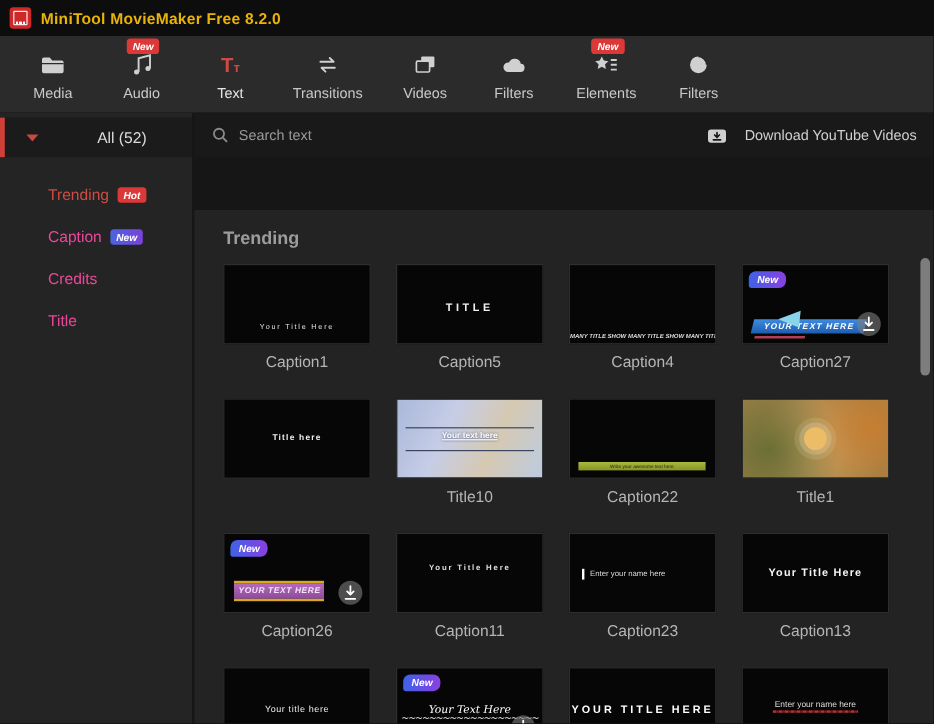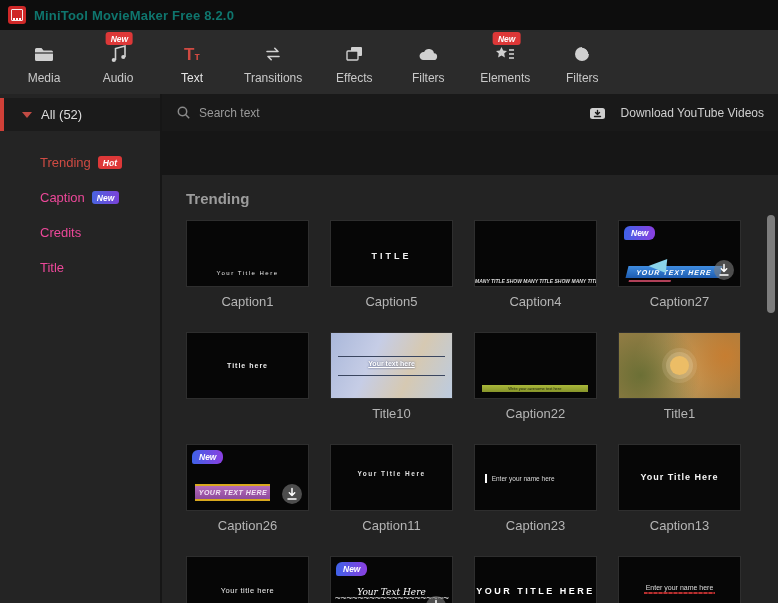--- a/index.html
+++ b/index.html
@@ -6,21 +6,21 @@
   html,body { width:778px; height:603px; overflow:hidden; background:#0d0d0d;
     font-family:"Liberation Sans", sans-serif; }
   .window { width:778px; height:603px; display:flex; flex-direction:column; background:#0d0d0d; }
 
   
   .titlebar { height:30px; display:flex; align-items:center; padding-left:8px; background:#0d0d0d; flex:0 0 auto; }
   .logo { width:18px; height:18px; background:#cf2828; border-radius:3px; position:relative; margin-right:8px; }
   .logo::before { content:""; position:absolute; inset:3px; border:1.2px solid #f5eaea; border-radius:1px; }
   .logo::after { content:""; position:absolute; left:5px; bottom:4px; width:8px; height:2px;
     background:repeating-linear-gradient(90deg,#fff 0 2px,#cf2828 2px 3px); }
-  .title-text { color:#0f766e; font-size:13px; font-weight:bold; letter-spacing:.2px; }
+  .title-text { color:#eab308; font-size:13px; font-weight:bold; letter-spacing:.2px; }
 
   
   .toolbar { height:64px; background:#2b2b2b; display:flex; align-items:stretch; padding-left:14px; flex:0 0 auto; }
   .tool { position:relative; min-width:60px; padding:12px 8px 0 8px; margin-right:14px;
     display:flex; flex-direction:column; align-items:center; cursor:pointer; }
   .tool .ticon { height:24px; display:flex; align-items:center; justify-content:center; }
   .tool .tlabel { font-size:12px; color:#c9c9c9; margin-top:5px; white-space:nowrap; }
   .tool.active .tlabel { color:#e5e5e5; }
   .tt { font-weight:bold; font-size:17px; color:#d04a42; line-height:1; }
   .tt small { font-size:11px; font-weight:bold; }
@@ -31,21 +31,21 @@
   
   .body { flex:1; display:flex; min-height:0; background:#161616; }
 
   
   .sidebar { width:160px; background:#242424; margin-right:2px; flex:0 0 auto; }
   .all-row { height:33px; margin-top:4px; background:#1b1b1b; display:flex; align-items:center;
     position:relative; padding-left:22px; cursor:pointer; }
   .all-row::before { content:""; position:absolute; left:0; top:0; bottom:0; width:4px; background:#d04038; }
   .caret { width:0; height:0; border-left:5px solid transparent; border-right:5px solid transparent;
     border-top:6px solid #c24b44; margin-right:9px; }
-  .all-label { color:#dcdcdc; font-size:13px; }
+  .all-label { color:#dcdcdc; font-size:13px;margin-left:40px; }
   .side-list { margin-top:14px; }
   .side-item { height:35px; display:flex; align-items:center; padding-left:40px; cursor:pointer; }
   .side-item .slabel { font-size:13px; color:#ec4899; }
   .side-item.active .slabel { color:#cf4b43; }
   .sbadge { margin-left:7px; color:#fff; font-size:8.5px; font-style:italic; font-weight:bold;
     padding:1.5px 5px; border-radius:3px; }
   .sbadge.hot { background:#dd3838;text-align:center; }
   .sbadge.new { background:linear-gradient(90deg,#4a64e0,#7a42d8); }
 
   
@@ -168,21 +168,21 @@
       </span>
       <span class="tlabel">Transitions</span>
     </div>
     <div class="tool">
       <span class="ticon">
         <svg width="22" height="20" viewBox="0 0 22 20">
             <rect x="8" y="3" width="11" height="9" rx="1" fill="#d0d0d0"></rect>
             <rect x="4" y="7" width="11" height="9" rx="1" fill="#2b2b2b" stroke="#d0d0d0" stroke-width="1.4"></rect>
           </svg>
       </span>
-      <span class="tlabel">Effects</span>
+      <span class="tlabel">Videos</span>
     </div>
     <div class="tool">
       <span class="ticon">
         <svg width="22" height="18" viewBox="0 0 22 18">
             <path d="M6.5 15a4 4 0 1 1 .6-7.96A5.2 5.2 0 0 1 17 8.2 3.4 3.4 0 0 1 16.4 15z" fill="#d0d0d0"></path>
           </svg>
       </span>
       <span class="tlabel">Filters</span>
     </div>
     <div class="tool">

